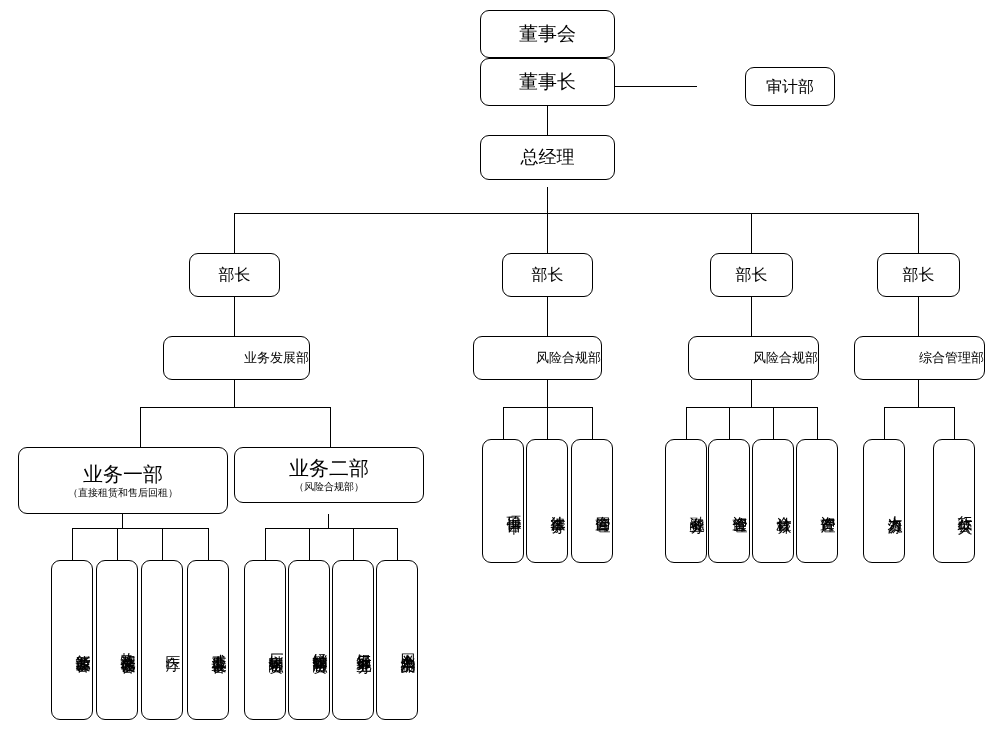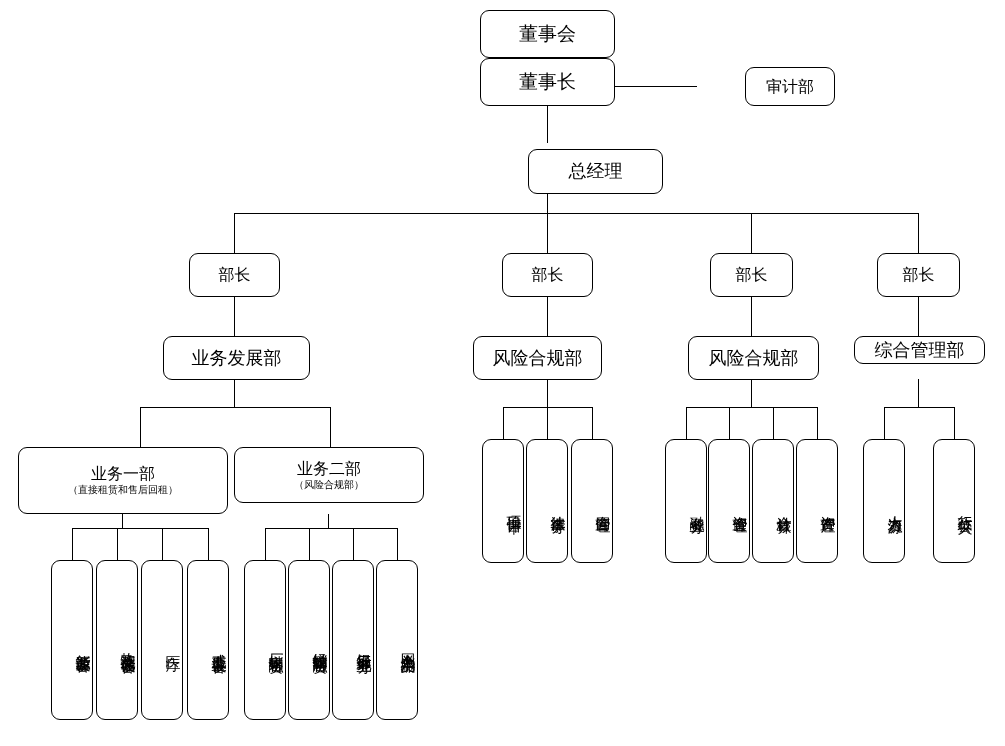--- a/index.html
+++ b/index.html
@@ -42,24 +42,24 @@
     letter-spacing: 1px;
   }
   .node.vert .txt {
     writing-mode: vertical-rl;
     text-orientation: upright;
     white-space: nowrap;
   }
   .lvl-top { font-size: 19px; }
   .lvl-mgr { font-size: 18px; }
   .lvl-head { font-size: 16px; }
-  .lvl-dept { font-size: 18px; }
+  .lvl-dept { font-size: 13px; justify-content: flex-end; }
   .lvl-unit { font-size: 16px; }
   .lvl-leaf { font-size: 15px; }
-  .unit-main { font-size: 16px; }
+  .unit-main { font-size: 20px; }
   .unit-sub  { font-size: 10px; }
   .line {
     position: absolute;
     background: #000000;
     z-index: 1;
   }
   .line.h { height: 1px; }
   .line.v { width: 1px; }
 </style>
 </head>
@@ -125,21 +125,21 @@
   </div>
 
   <div class="node lvl-top" style="left:480px; top:58px; width:135px; height:48px;">
     <span class="txt">董事长</span>
   </div>
 
   <div class="node lvl-head" style="left:697px; top:67px; width:90px; height:39px;margin-left:48px;">
     <span class="txt">审计部</span>
   </div>
 
-  <div class="node lvl-mgr" style="left:480px; top:149px; width:135px; height:45px;margin-left:48px;">
+  <div class="node lvl-mgr" style="left:480px; top:135px; width:135px; height:45px;">
     <span class="txt">总经理</span>
   </div>
 
   <div class="node lvl-head" style="left:189px; top:253px; width:91px; height:44px;">
     <span class="txt">部长</span>
   </div>
   <div class="node lvl-head" style="left:502px; top:253px; width:91px; height:44px;">
     <span class="txt">部长</span>
   </div>
   <div class="node lvl-head" style="left:710px; top:253px; width:83px; height:44px;">
@@ -151,21 +151,21 @@
 
   <div class="node lvl-dept" style="left:163px; top:336px; width:147px; height:44px;">
     <span class="txt">业务发展部</span>
   </div>
   <div class="node lvl-dept" style="left:473px; top:336px; width:129px; height:44px;">
     <span class="txt">风险合规部</span>
   </div>
   <div class="node lvl-dept" style="left:688px; top:336px; width:131px; height:44px;">
     <span class="txt">风险合规部</span>
   </div>
-  <div class="node lvl-dept" style="left:854px; top:336px; width:131px; height:28px;">
+  <div class="node lvl-dept" style="left:854px; top:336px; width:131px; height:44px;">
     <span class="txt">综合管理部</span>
   </div>
 
   <div class="node lvl-unit" style="left:18px; top:447px; width:210px; height:67px; flex-direction:column;">
     <span class="txt unit-main">业务一部</span>
     <span class="txt unit-sub">（直接租赁和售后回租）</span>
   </div>
   <div class="node lvl-unit" style="left:234px; top:447px; width:190px; height:56px; flex-direction:column;">
     <span class="txt unit-main">业务二部</span>
     <span class="txt unit-sub">（风险合规部）</span>

